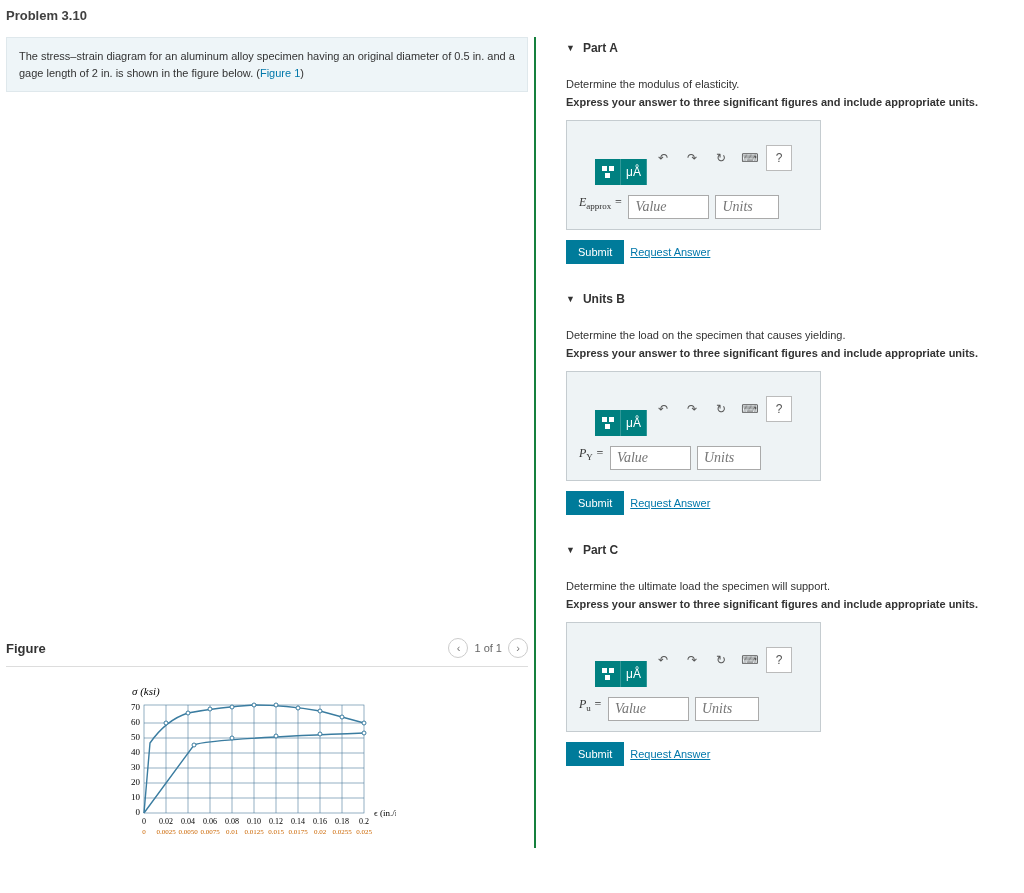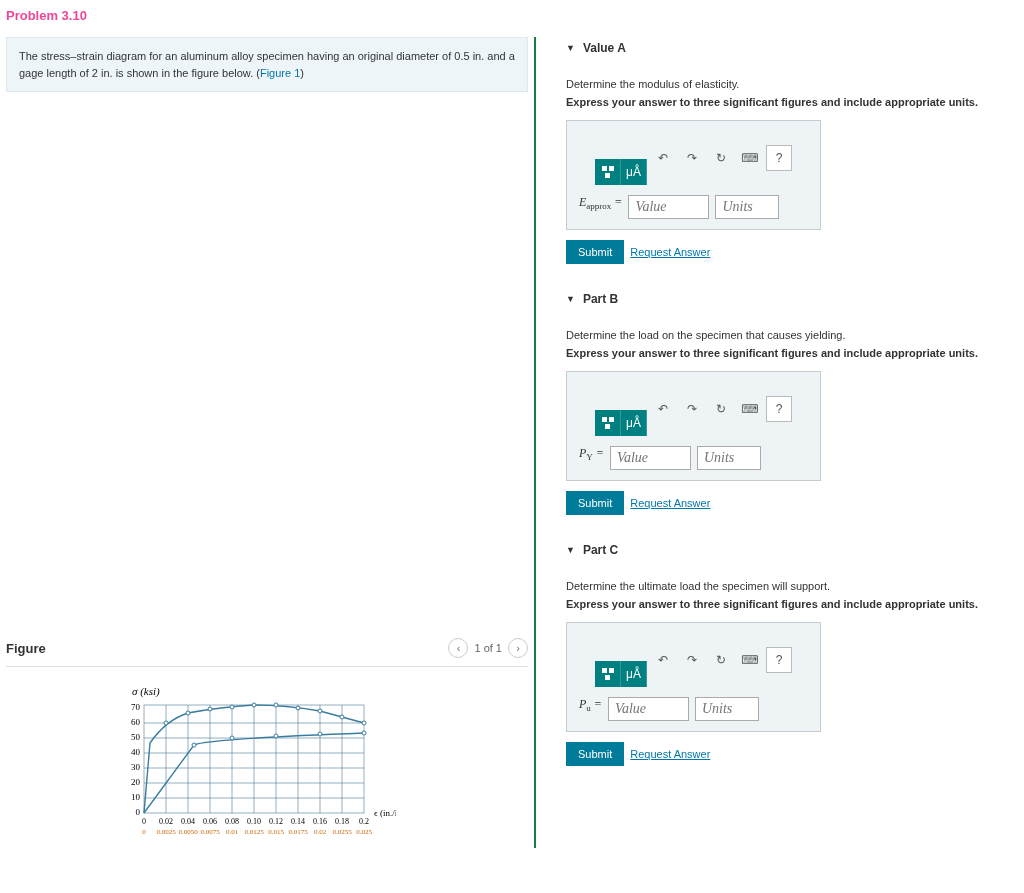--- a/index.html
+++ b/index.html
@@ -1,18 +1,18 @@
 <!DOCTYPE html>
 <html><head>
 <meta charset="utf-8">
 <style>
   * { box-sizing: border-box; margin: 0; padding: 0; }
   body { font-family: Arial, Helvetica, sans-serif; font-size: 12px; color: #333; background: #fff; width: 1024px; }
   .header { padding: 8px 6px 14px; }
-  .header h1 { font-size: 13px; font-weight: bold; color: #ec4899; }
+  .header h1 { font-size: 13px; font-weight: bold; color: #404040; }
   .container { display: flex; padding: 0 6px; }
   .left-col { width: 530px; border-right: 2px solid #15803d; padding-right: 6px; display: flex; flex-direction: column; }
   .right-col { flex: 1; padding-left: 30px; padding-right: 10px; }
   .problem-box { background: #eef5f8; border: 1px solid #dfe8ec; padding: 10px 12px; font-size: 11px; line-height: 1.5; color: #333; }
   .problem-box .fig-link { color: #0077aa; }
   .figure-spacer { flex: 1; min-height: 540px; }
   .figure-section { }
   .figure-header { display: flex; align-items: center; justify-content: space-between; border-bottom: 1px solid #ddd; padding: 6px 0 8px; margin-bottom: 14px; }
   .figure-header h2 { font-size: 13px; font-weight: bold; color: #333; }
   .figure-nav { display: flex; align-items: center; gap: 6px; font-size: 11px; color: #666; }
@@ -159,21 +159,21 @@
         </svg>
       </div>
     </div>
   </div>
 
   <div class="right-col">
 
     <div class="part">
       <div class="part-header">
         <span class="caret">▼</span>
-        <span class="part-title">Value A</span>
+        <span class="part-title">Part A</span>
       </div>
       <div class="part-body">
         <div class="prompt">Determine the modulus of elasticity.</div>
         <div class="instruct">Express your answer to three significant figures and include appropriate units.</div>
         <div class="answer-box">
           <div class="toolbar">
             <div class="tb-btn tb-teal">
               <svg width="14" height="14" viewBox="0 0 14 14">
                   <rect x="1" y="1" width="5" height="5" fill="#fff"></rect>
                   <rect x="8" y="1" width="5" height="5" fill="#fff"></rect>
@@ -196,21 +196,21 @@
         <div class="submit-row">
           <button class="submit-btn">Submit</button>
           <span class="req-link">Request Answer</span>
         </div>
       </div>
     </div>
 
     <div class="part">
       <div class="part-header">
         <span class="caret">▼</span>
-        <span class="part-title">Part B</span>
+        <span class="part-title">Units B</span>
       </div>
       <div class="part-body">
         <div class="prompt">Determine the load on the specimen that causes yielding.</div>
         <div class="instruct">Express your answer to three significant figures and include appropriate units.</div>
         <div class="answer-box">
           <div class="toolbar">
             <div class="tb-btn tb-teal">
               <svg width="14" height="14" viewBox="0 0 14 14">
                   <rect x="1" y="1" width="5" height="5" fill="#fff"></rect>
                   <rect x="8" y="1" width="5" height="5" fill="#fff"></rect>

